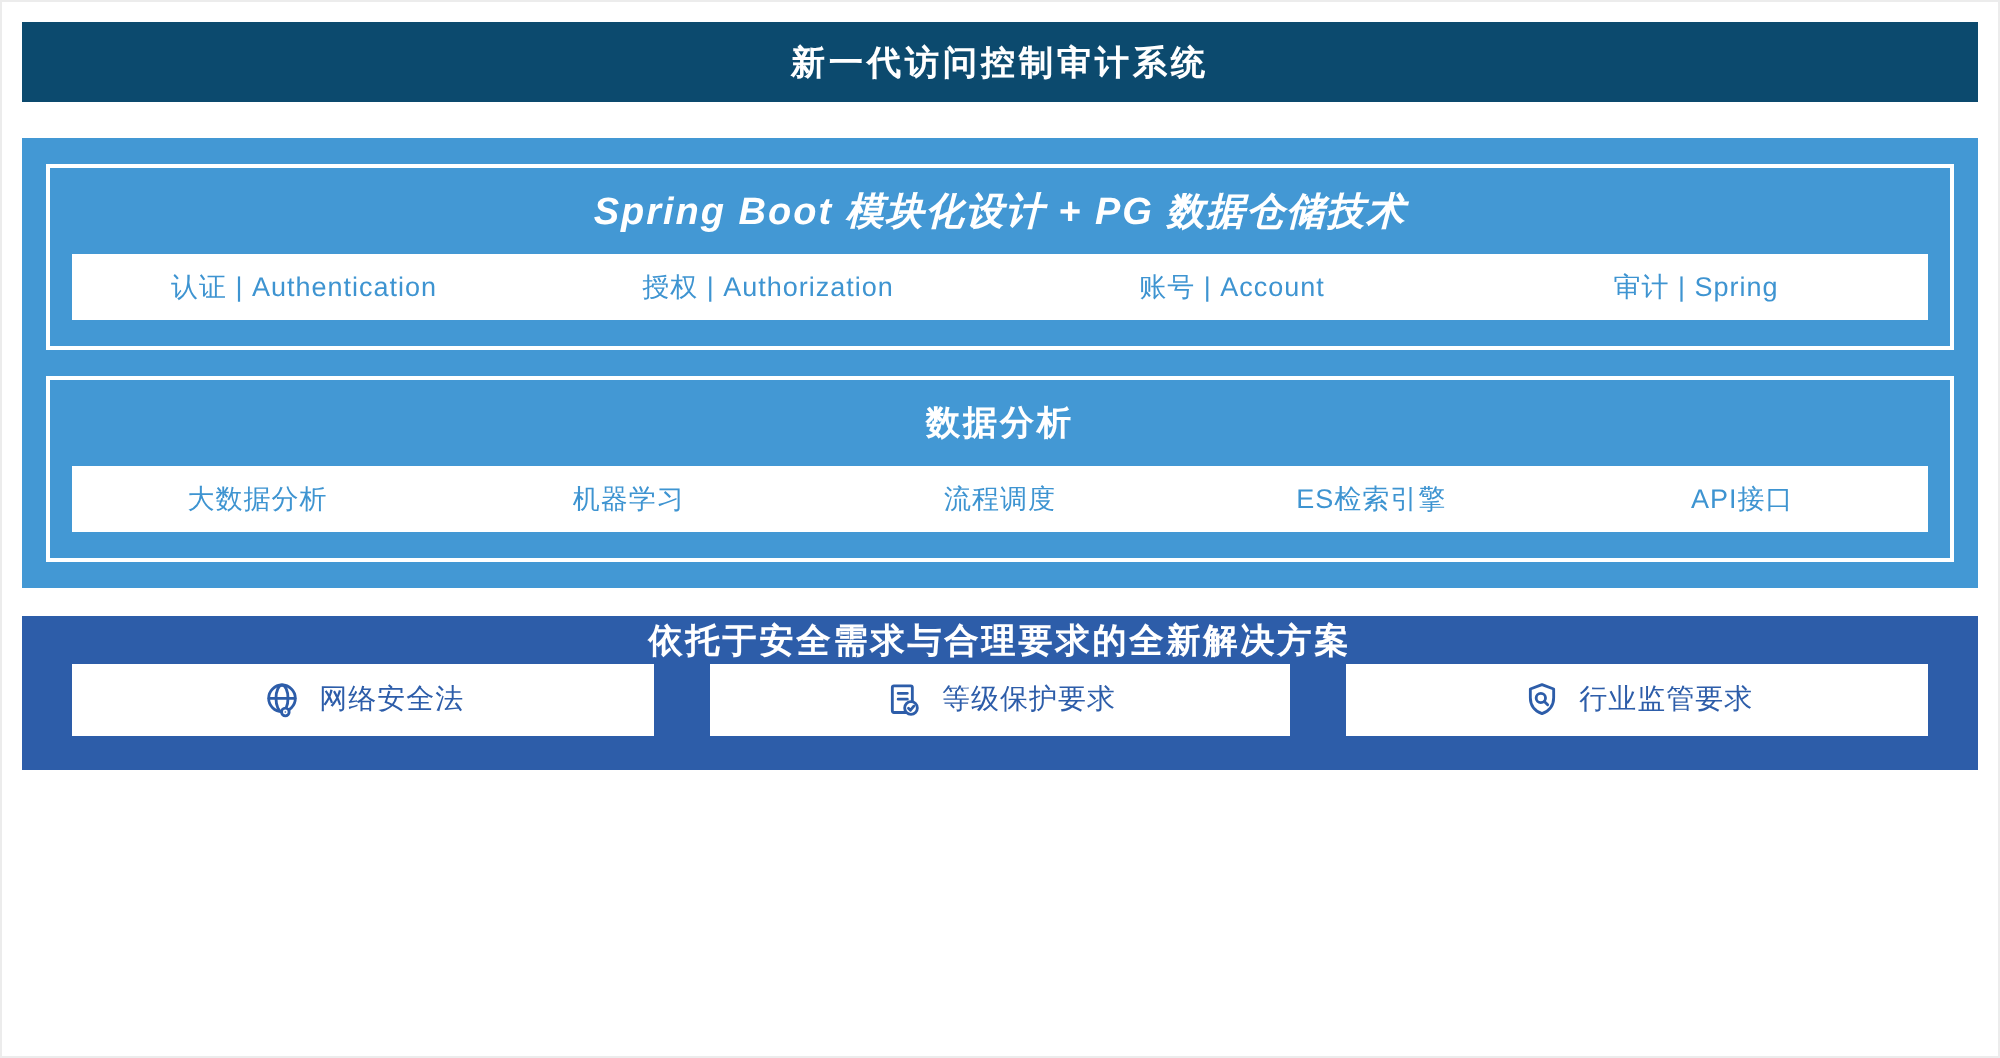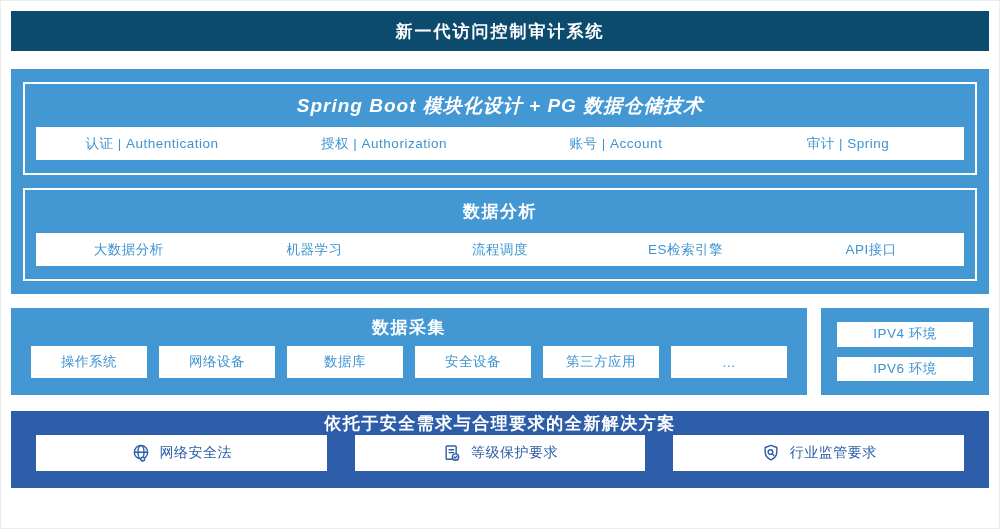--- a/index.html
+++ b/index.html
@@ -111,40 +111,20 @@
         <div class="wbtn">大数据分析</div>
         <div class="wbtn">机器学习</div>
         <div class="wbtn">流程调度</div>
         <div class="wbtn">ES检索引擎</div>
         <div class="wbtn">API接口</div>
       </div>
     </div>
 
   </div>
 
-  <div class="mid-row">
-
-    <div class="blue-section collection">
-      <div class="inner-header">数据采集</div>
-      <div class="btn-row">
-        <div class="wbtn">操作系统</div>
-        <div class="wbtn">网络设备</div>
-        <div class="wbtn">数据库</div>
-        <div class="wbtn">安全设备</div>
-        <div class="wbtn">第三方应用</div>
-        <div class="wbtn">…</div>
-      </div>
-    </div>
-
-    <div class="blue-section env-box">
-      <div class="wbtn">IPV4 环境</div>
-      <div class="wbtn">IPV6 环境</div>
-    </div>
-
-  </div>
 
   <div class="dark-section solution">
     <div class="inner-header">依托于安全需求与合理要求的全新解决方案</div>
     <div class="btn-row">
 
       <div class="wbtn">
         <span class="sol-icon">
           <svg viewBox="0 0 24 24">
             <circle cx="12" cy="11" r="8"></circle>
             <path d="M4.3 11h15.4"></path>

